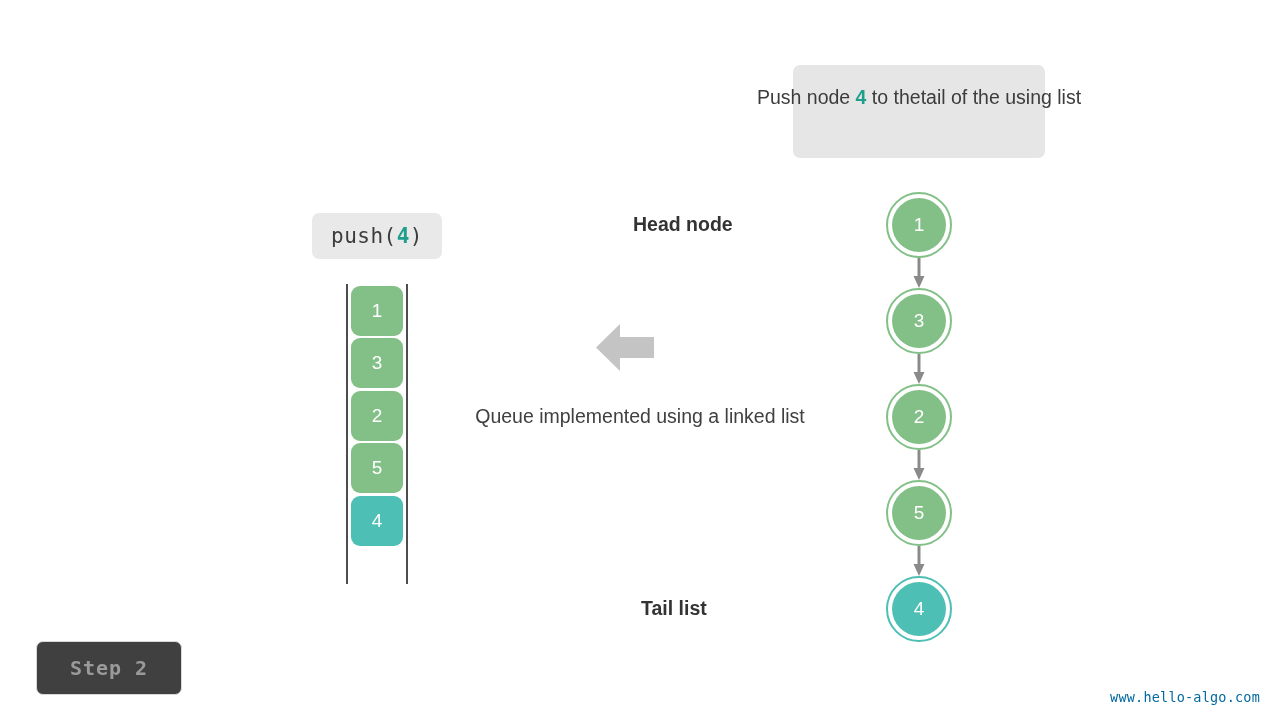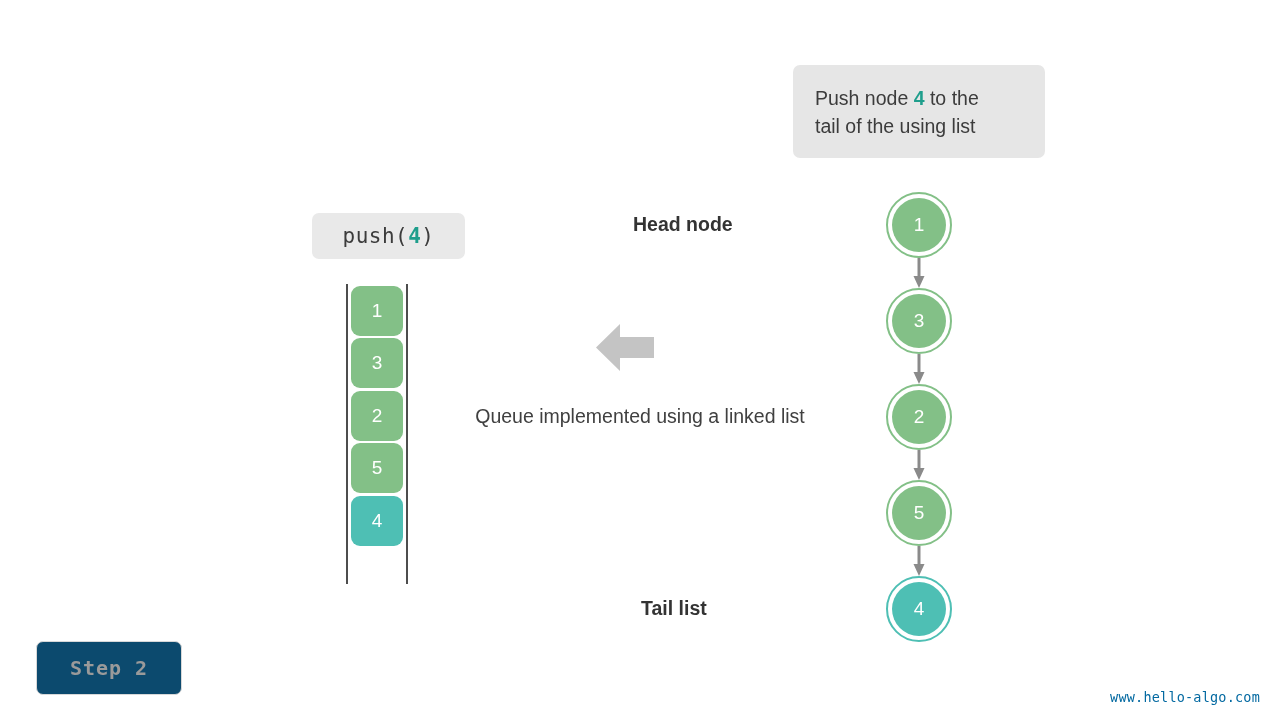--- a/index.html
+++ b/index.html
@@ -25,40 +25,40 @@
     position: absolute;
     left: 793px;
     top: 65px;
     width: 252px;
     height: 93px;
     background: #e6e6e6;
     border-radius: 7px;
     box-sizing: border-box;
     padding: 18px 22px;
     display: flex;
-    flex-direction: column;
+    flex-direction: row;
     justify-content: center;
   }
   .callout-line {
     font-size: 19.5px;
     line-height: 28px;
     color: #3c3c3c;
     white-space: pre;
   }
   .accent {
     color: #1f9e8c;
     font-weight: bold;
   }
 
   
   .push-chip {
     position: absolute;
     left: 312px;
     top: 213px;
-    width: 153px;
+    width: 130px;
     height: 46px;
     background: #e9e9e9;
     border-radius: 7px;
     display: flex;
     align-items: center;
     justify-content: center;
     font-family: "DejaVu Sans Mono", monospace;
     font-size: 21px;
     color: #3c3c3c;
     letter-spacing: 0.5px;
@@ -170,21 +170,21 @@
 
   
   .step-badge {
     position: absolute;
     left: 36px;
     top: 641px;
     width: 144px;
     height: 52px;
     border: 1px solid #d8d8d8;
     border-radius: 7px;
-    background: #0c4a6e;
+    background: #404040;
     display: flex;
     align-items: center;
     justify-content: center;
     font-family: "DejaVu Sans Mono", monospace;
     font-size: 20px;
     font-weight: bold;
     color: #9a9a9a;
     letter-spacing: 1px;
   }
 

